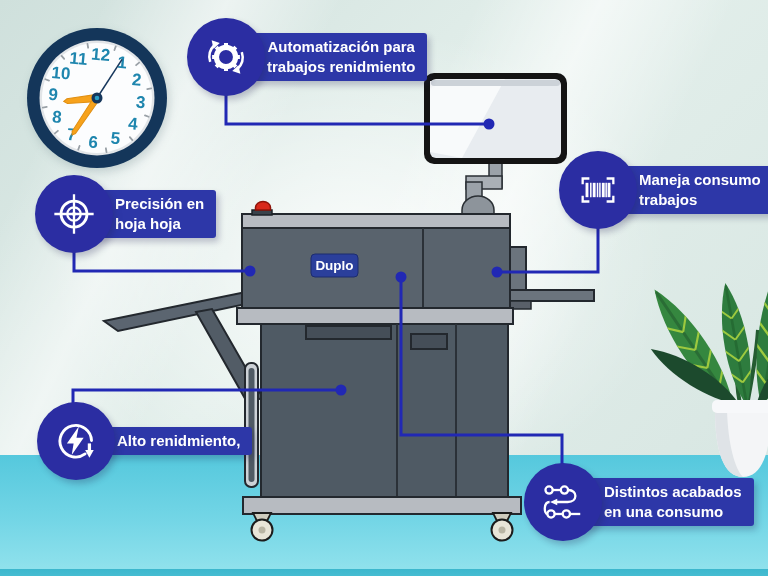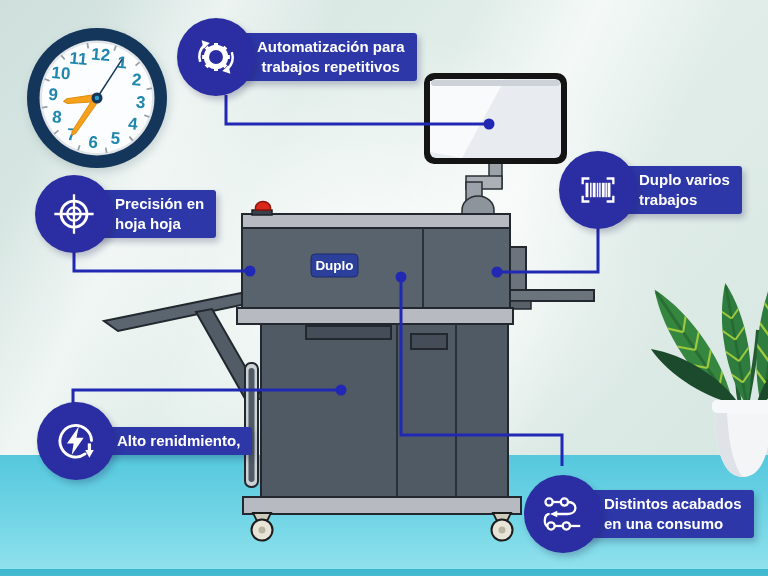--- a/index.html
+++ b/index.html
@@ -188,42 +188,42 @@
     </g>
     <g fill="#2128b4">
       <circle cx="489" cy="124" r="5.5"></circle>
       <circle cx="497" cy="272" r="5.5"></circle>
       <circle cx="250" cy="271" r="5.5"></circle>
       <circle cx="341" cy="390" r="5.5"></circle>
       <circle cx="401" cy="277" r="5.5"></circle>
     </g>
   </svg>
 
-  <div class="callout" style="left:177px; top:18px;text-align:center;">
+  <div class="callout" style="left:187px; top:18px;text-align:center;">
     <div class="co-label">
       <span>Automatización para</span>
-      <span>trabajos repetitivos</span>
+      <span>trabajos renidmiento</span>
     </div>
     <div class="co-circle">
       <svg width="46" height="46" viewBox="0 0 48 48">
         <g stroke="#fff" fill="none">
           <path d="M34,24 38.5,24 M31.1,31.1 34.3,34.3 M24,34 24,38.5 M16.9,31.1 13.7,34.3 M14,24 9.5,24 M16.9,16.9 13.7,13.7 M24,14 24,9.5 M31.1,16.9 34.3,13.7" stroke-width="4.2"></path>
           <circle cx="24" cy="24" r="10" stroke-width="5.5"></circle>
           <path d="M7.5,29 A17,17 0 0 1 12,11.5" stroke-width="2.6"></path>
           <path d="M40.5,19 A17,17 0 0 1 36,36.5" stroke-width="2.6"></path>
         </g>
         <polygon points="9,6.5 17.5,9.5 11,15.5" fill="#fff"></polygon>
         <polygon points="39,41.5 30.5,38.5 37,32.5" fill="#fff"></polygon>
       </svg>
     </div>
   </div>
 
   <div class="callout" style="left:559px; top:151px;">
     <div class="co-label">
-      <span>Duplo varios</span>
+      <span>Maneja consumo</span>
       <span>trabajos</span>
     </div>
     <div class="co-circle">
       <svg width="46" height="46" viewBox="0 0 48 48">
         <g stroke="#fff" fill="none">
           <path d="M8,18 V12 H15 M33,12 H40 V18 M40,30 V36 H33 M15,36 H8 V30" stroke-width="2.4"></path>
           <path d="M12.5,16.5 V31.5" stroke-width="3"></path>
           <path d="M16.5,16.5 V31.5" stroke-width="1.6"></path>
           <path d="M20,16.5 V31.5" stroke-width="3"></path>
           <path d="M23.5,16.5 V31.5" stroke-width="1.6"></path>
@@ -260,21 +260,21 @@
     <div class="co-circle">
       <svg width="46" height="46" viewBox="0 0 48 48">
         <path d="M33.5,37.5 A16.5,16.5 0 1 1 40.2,23.5" stroke="#fff" stroke-width="3" fill="none" stroke-linecap="round"></path>
         <polygon points="27,8.5 14.5,26.5 21.5,26.5 19.5,38.5 32,20.5 24.5,20.5" fill="#fff"></polygon>
         <path d="M38,26.5 V35" stroke="#fff" stroke-width="3.4"></path>
         <polygon points="33.5,33.5 42.5,33.5 38,41.5" fill="#fff"></polygon>
       </svg>
     </div>
   </div>
 
-  <div class="callout" style="left:524px; top:475px;">
+  <div class="callout" style="left:524px; top:463px;">
     <div class="co-label">
       <span>Distintos acabados</span>
       <span>en una consumo</span>
     </div>
     <div class="co-circle">
       <svg width="46" height="46" viewBox="0 0 48 48">
         <g stroke="#fff" stroke-width="2.4" fill="none">
           <circle cx="9.5" cy="11.5" r="3.8"></circle>
           <circle cx="25.5" cy="11.5" r="3.8"></circle>
           <circle cx="11.5" cy="36.5" r="3.8"></circle>

